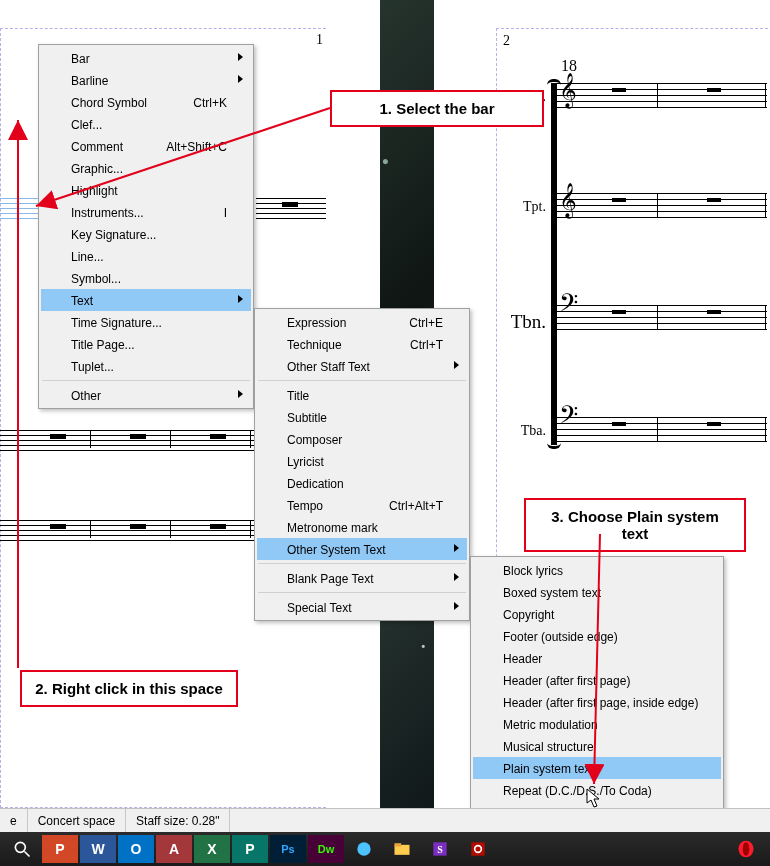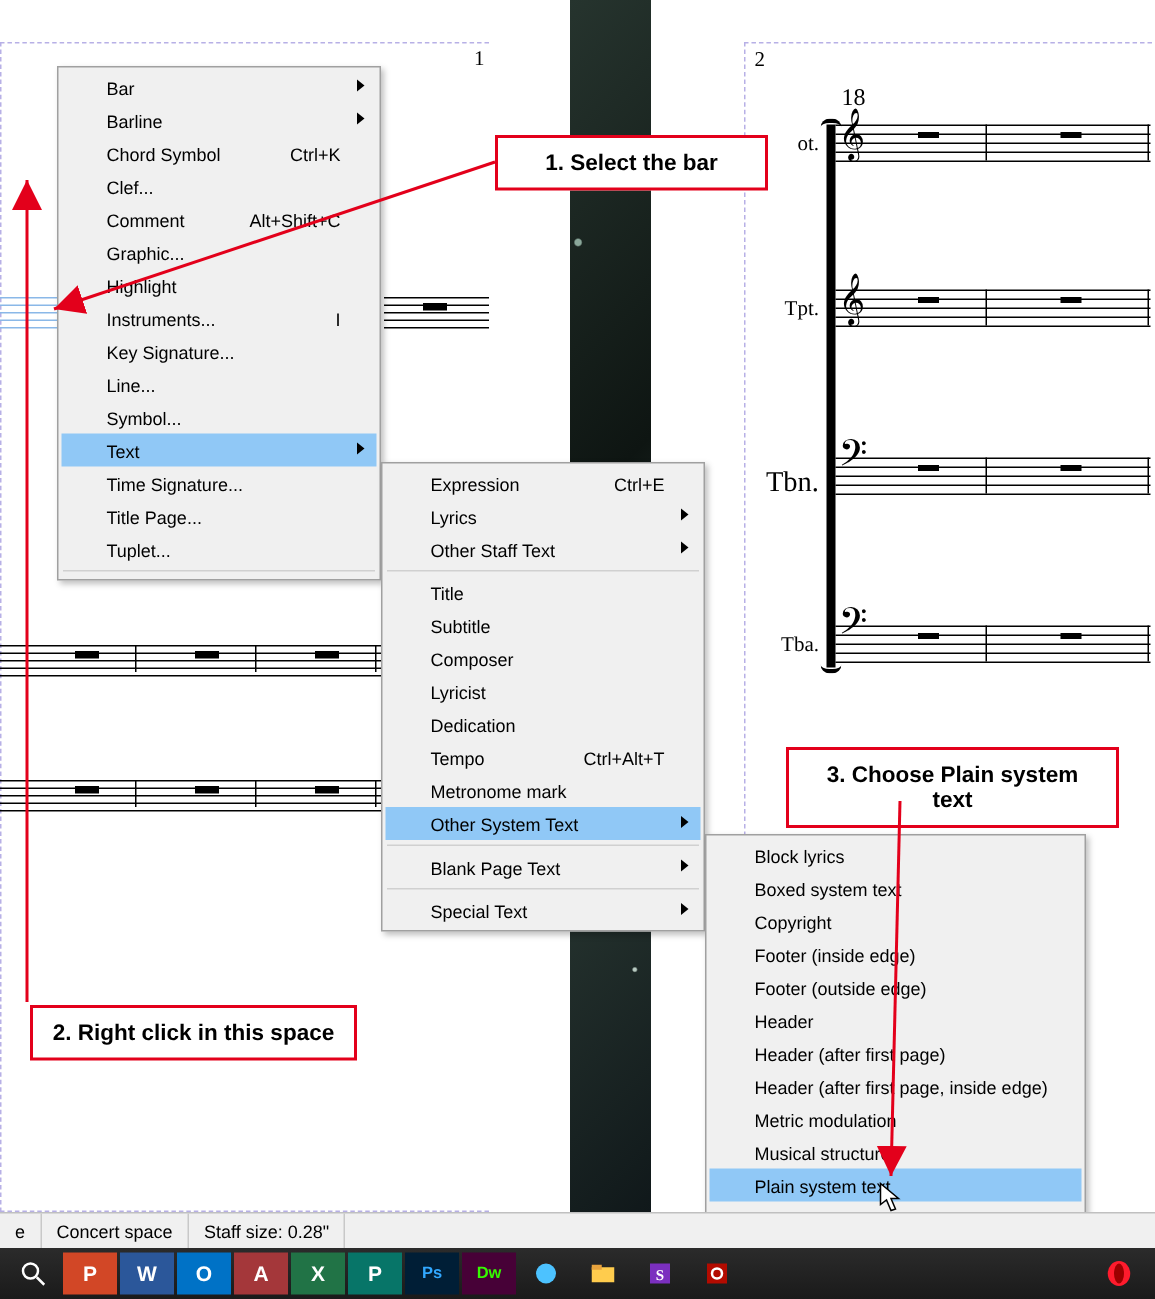--- a/index.html
+++ b/index.html
@@ -289,30 +289,34 @@
   <div class="menu-item">
       <span class="lbl">Time Signature...</span>
     </div>
   <div class="menu-item">
       <span class="lbl">Title Page...</span>
     </div>
   <div class="menu-item">
       <span class="lbl">Tuplet...</span>
     </div>
   <div class="menu-sep"></div>
+  <div class="menu-item">
+      <span class="lbl">Other</span>
+      <span class="arrow"></span>
+    </div>
 </div>
 
 <div class="menu" style="left:254px; top:308px; width:216px;">
   <div class="menu-item">
       <span class="lbl">Expression</span>
       <span class="accel">Ctrl+E</span>
     </div>
   <div class="menu-item">
-      <span class="lbl">Lyrics</span>
-      <span class="arrow"></span>
+      <span class="lbl">Technique</span>
+      <span class="accel">Ctrl+T</span>
     </div>
   <div class="menu-item">
       <span class="lbl">Other Staff Text</span>
       <span class="arrow"></span>
     </div>
   <div class="menu-sep"></div>
   <div class="menu-item">
       <span class="lbl">Title</span>
     </div>
   <div class="menu-item">
@@ -354,23 +358,20 @@
   <div class="menu-item">
       <span class="lbl">Block lyrics</span>
     </div>
   <div class="menu-item">
       <span class="lbl">Boxed system text</span>
     </div>
   <div class="menu-item">
       <span class="lbl">Copyright</span>
     </div>
   <div class="menu-item">
-      <span class="lbl">Footer (inside edge)</span>
-    </div>
-  <div class="menu-item">
       <span class="lbl">Footer (outside edge)</span>
     </div>
   <div class="menu-item">
       <span class="lbl">Header</span>
     </div>
   <div class="menu-item">
       <span class="lbl">Header (after first page)</span>
     </div>
   <div class="menu-item">
       <span class="lbl">Header (after first page, inside edge)</span>
@@ -385,21 +386,21 @@
       <span class="lbl">Plain system text</span>
     </div>
   <div class="menu-item">
       <span class="lbl">Repeat (D.C./D.S./To Coda)</span>
     </div>
   <div class="menu-item">
       <span class="lbl">Time signatures (film score)</span>
     </div>
 </div>
 
-<div class="callout" style="left:330px; top:90px; width:182px;">1. Select the bar</div>
+<div class="callout" style="left:330px; top:90px; width:214px;">1. Select the bar</div>
 <div class="callout" style="left:20px; top:670px; width:218px;">2. Right click in this space</div>
 <div class="callout" style="left:524px; top:498px; width:222px;">3. Choose Plain system text</div>
 
 <svg class="arrows">
   <defs>
     <marker id="ah" markerWidth="12" markerHeight="12" refX="10" refY="5" orient="auto">
       <path d="M0,0 L10,5 L0,10 Z" fill="#e3001b"></path>
     </marker>
   </defs>
 

